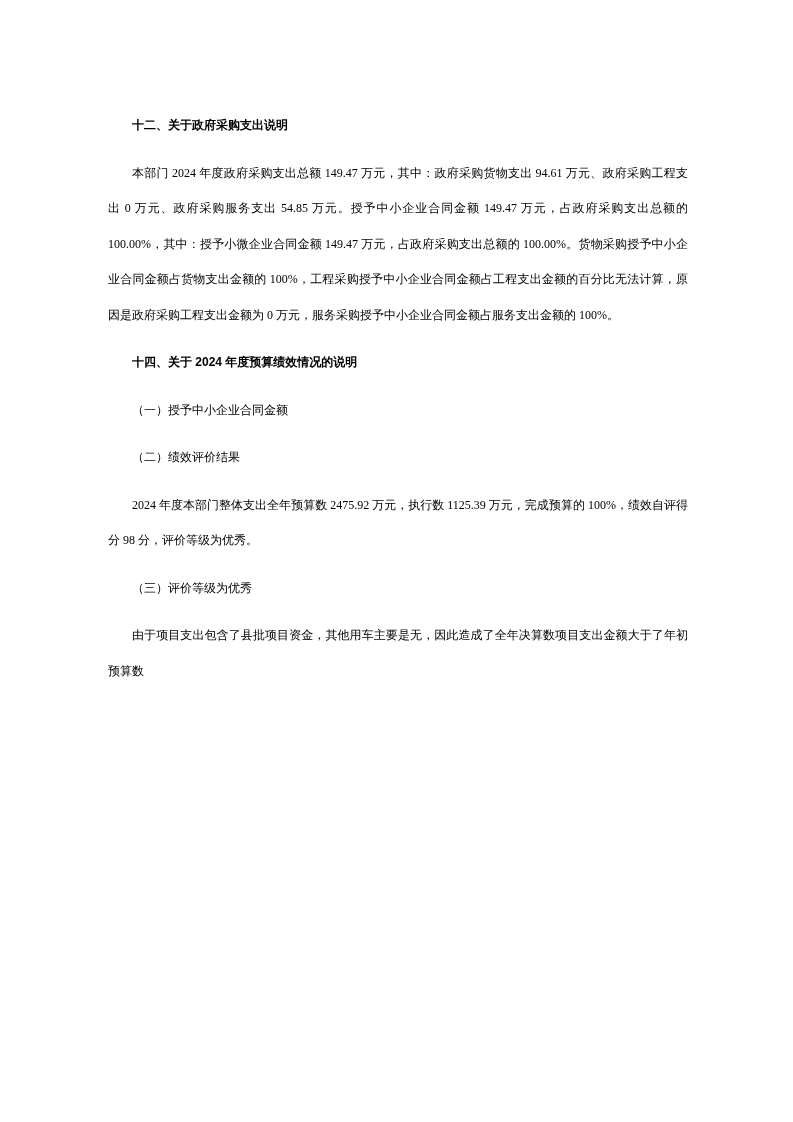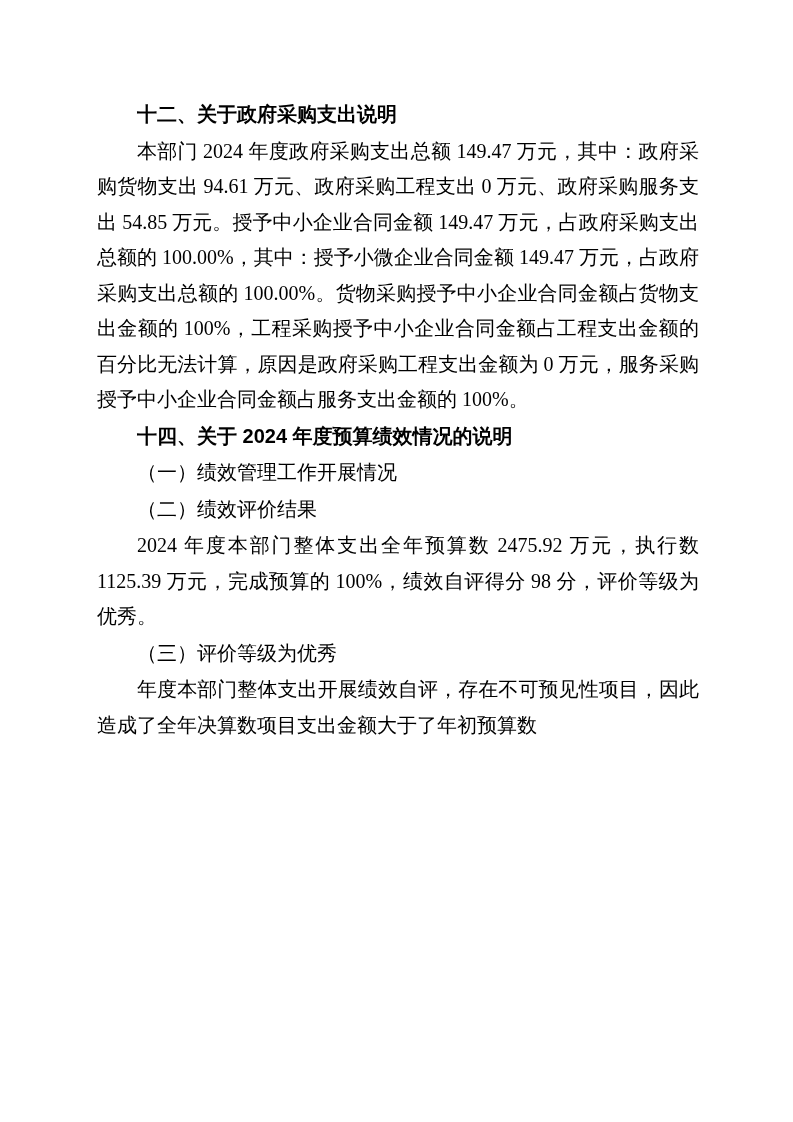--- a/index.html
+++ b/index.html
@@ -22,23 +22,23 @@
     width: 604px;
     color: #000000;
     font-family: "Liberation Serif", "DejaVu Serif", serif;
     font-size: 17.5px;
     line-height: 35.5px;
     text-align: justify;
   }
   .content p,
   .content h2,
   .content h3 {
-    margin: 1px;
+    margin: 12px;
     padding: 0;
-    font-size: 20px;
+    font-size: 12px;
     line-height: 35.5px;
   }
   .para {
     text-indent: 2em;
   }
   .heading {
     font-family: "Liberation Sans", "DejaVu Sans", sans-serif;
     font-weight: 700;
     text-indent: 2em;
     text-align: left;
@@ -56,25 +56,25 @@
   <div class="content">
 
     <h2 class="heading">十二、关于政府采购支出说明</h2>
 
     <p class="para">本部门 2024 年度政府采购支出总额 149.47 万元，其中：政府采购货物支出 94.61 万元、政府采购工程支出 0 万元、政府采购服务支出 54.85 万元。授予中小企业合同金额 149.47 万元，占政府采购支出总额的 100.00%，其中：授予小微企业合同金额 149.47 万元，占政府采购支出总额的 100.00%。货物采购授予中小企业合同金额占货物支出金额的 100%，工程采购授予中小企业合同金额占工程支出金额的百分比无法计算，原因是政府采购工程支出金额为 0 万元，服务采购授予中小企业合同金额占服务支出金额的 100%。</p>
 
 
 
     <h2 class="heading">十四、关于 2024 年度预算绩效情况的说明</h2>
 
-    <h3 class="subheading">（一）绩效管理工作开展情况</h3>
+    <h3 class="subheading">（一）授予中小企业合同金额</h3>
 
 
     <h3 class="subheading">（二）绩效评价结果</h3>
 
     <p class="para">2024 年度本部门整体支出全年预算数 2475.92 万元，执行数 1125.39 万元，完成预算的 100%，绩效自评得分 98 分，评价等级为优秀。</p>
 
     <h3 class="subheading">（三）评价等级为优秀</h3>
 
-    <p class="para">年度本部门整体支出开展绩效自评，存在不可预见性项目，因此造成了全年决算数项目支出金额大于了年初预算数</p>
+    <p class="para">由于项目支出包含了县批项目资金，其他用车主要是无，因此造成了全年决算数项目支出金额大于了年初预算数</p>
 
   </div>
 </div>
 
 </body></html>

